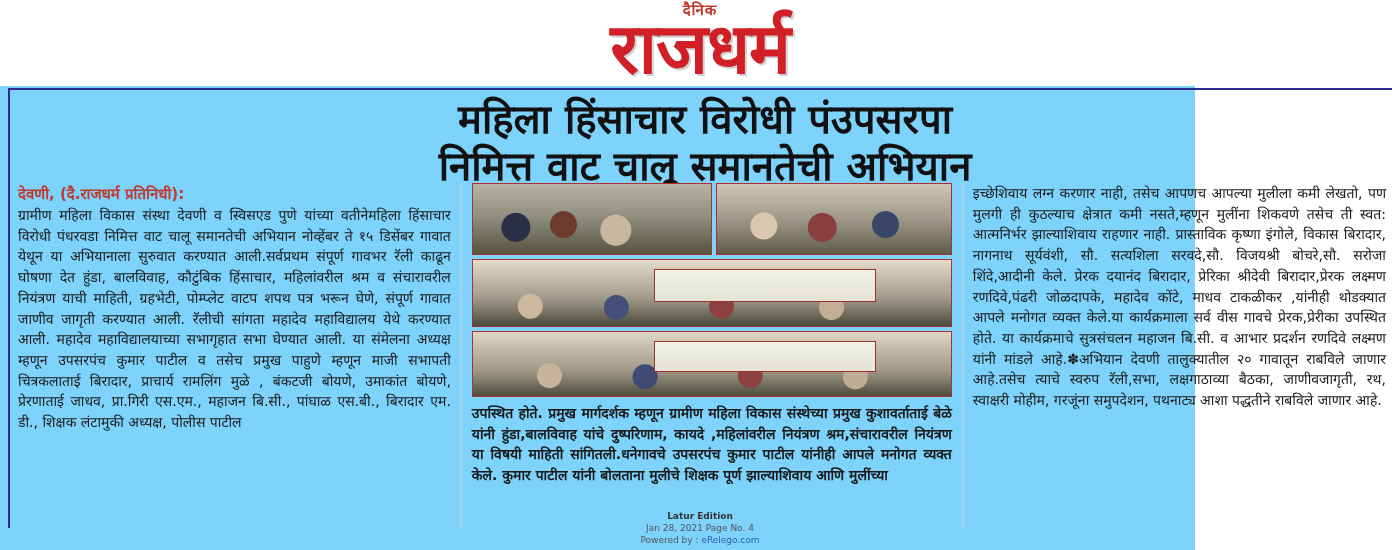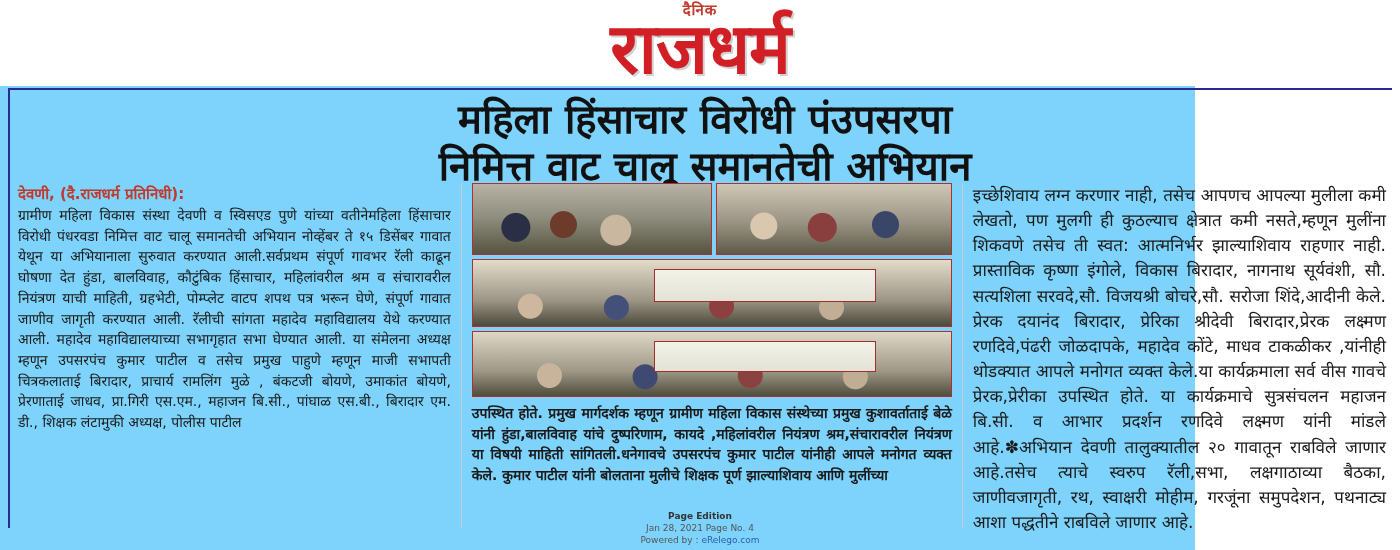--- a/index.html
+++ b/index.html
@@ -114,21 +114,21 @@
   }
 
   .body-text {
     font-family: "DejaVu Sans", sans-serif;
     font-size: 14px;
     line-height: 1.48;
     color: #1a1a1a;
     text-align: justify;
     text-justify: inter-word;
   }
-  .body-text.narrow { font-size: 17px; }
+  .body-text.narrow { font-size: 14px; }
 
   
   .photos {
     width: 480px;
     display: flex;
     flex-direction: column;
     gap: 4px;
     margin-bottom: 6px;
   }
   .photo-row {
@@ -249,21 +249,21 @@
 
     <div class="divider"></div>
 
     <div class="col col-right">
       <div class="body-text narrow">इच्छेशिवाय लग्न करणार नाही, तसेच आपणच आपल्या मुलीला कमी लेखतो, पण मुलगी ही कुठल्याच क्षेत्रात कमी नसते,म्हणून मुलींना शिकवणे तसेच ती स्वत: आत्मनिर्भर झाल्याशिवाय राहणार नाही. प्रास्ताविक कृष्णा इंगोले, विकास बिरादार, नागनाथ सूर्यवंशी, सौ. सत्यशिला सरवदे,सौ. विजयश्री बोचरे,सौ. सरोजा शिंदे,आदीनी केले. प्रेरक दयानंद बिरादार, प्रेरिका श्रीदेवी बिरादार,प्रेरक लक्ष्मण रणदिवे,पंढरी जोळदापके, महादेव कोंटे, माधव टाकळीकर ,यांनीही थोडक्यात आपले मनोगत व्यक्त केले.या कार्यक्रमाला सर्व वीस गावचे प्रेरक,प्रेरीका उपस्थित होते. या कार्यक्रमाचे सुत्रसंचलन महाजन बि.सी. व आभार प्रदर्शन रणदिवे लक्ष्मण यांनी मांडले आहे.✽अभियान देवणी तालुक्यातील २० गावातून राबविले जाणार आहे.तसेच त्याचे स्वरुप रॅली,सभा, लक्षगाठाव्या बैठका, जाणीवजागृती, रथ, स्वाक्षरी मोहीम, गरजूंना समुपदेशन, पथनाट्य आशा पद्धतीने राबविले जाणार आहे.</div>
     </div>
 
   </div>
 
   <div class="footer">
-    <div class="edition">Page Edition</div>
+    <div class="edition">Latur Edition</div>
     <div>Jan 28, 2021 Page No. 4</div>
     <div>
       <span>Powered  by  :</span>
       <span class="brand">eRelego.com</span>
     </div>
   </div>
 
 </div>
 
 </body></html>

